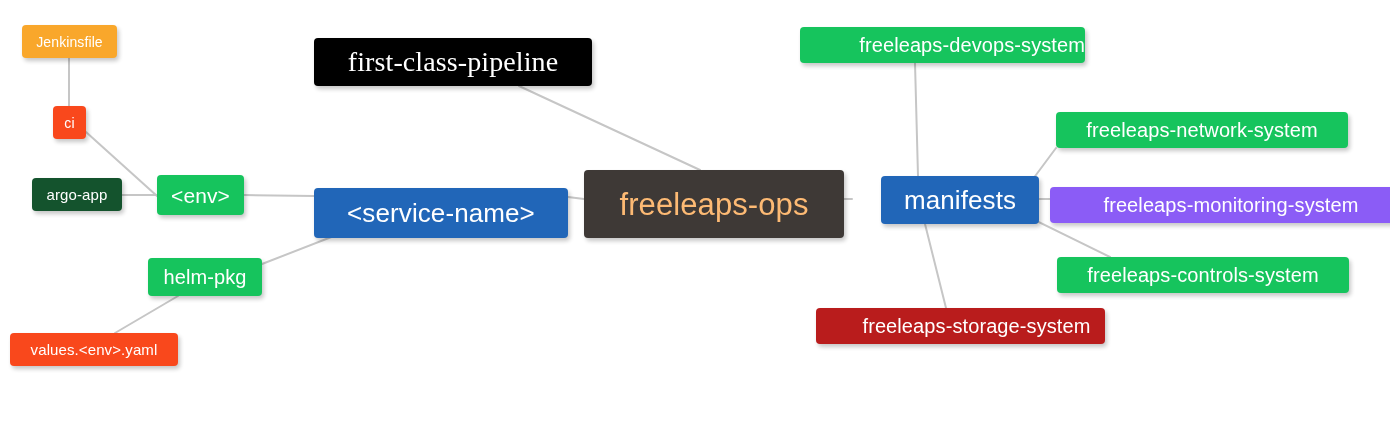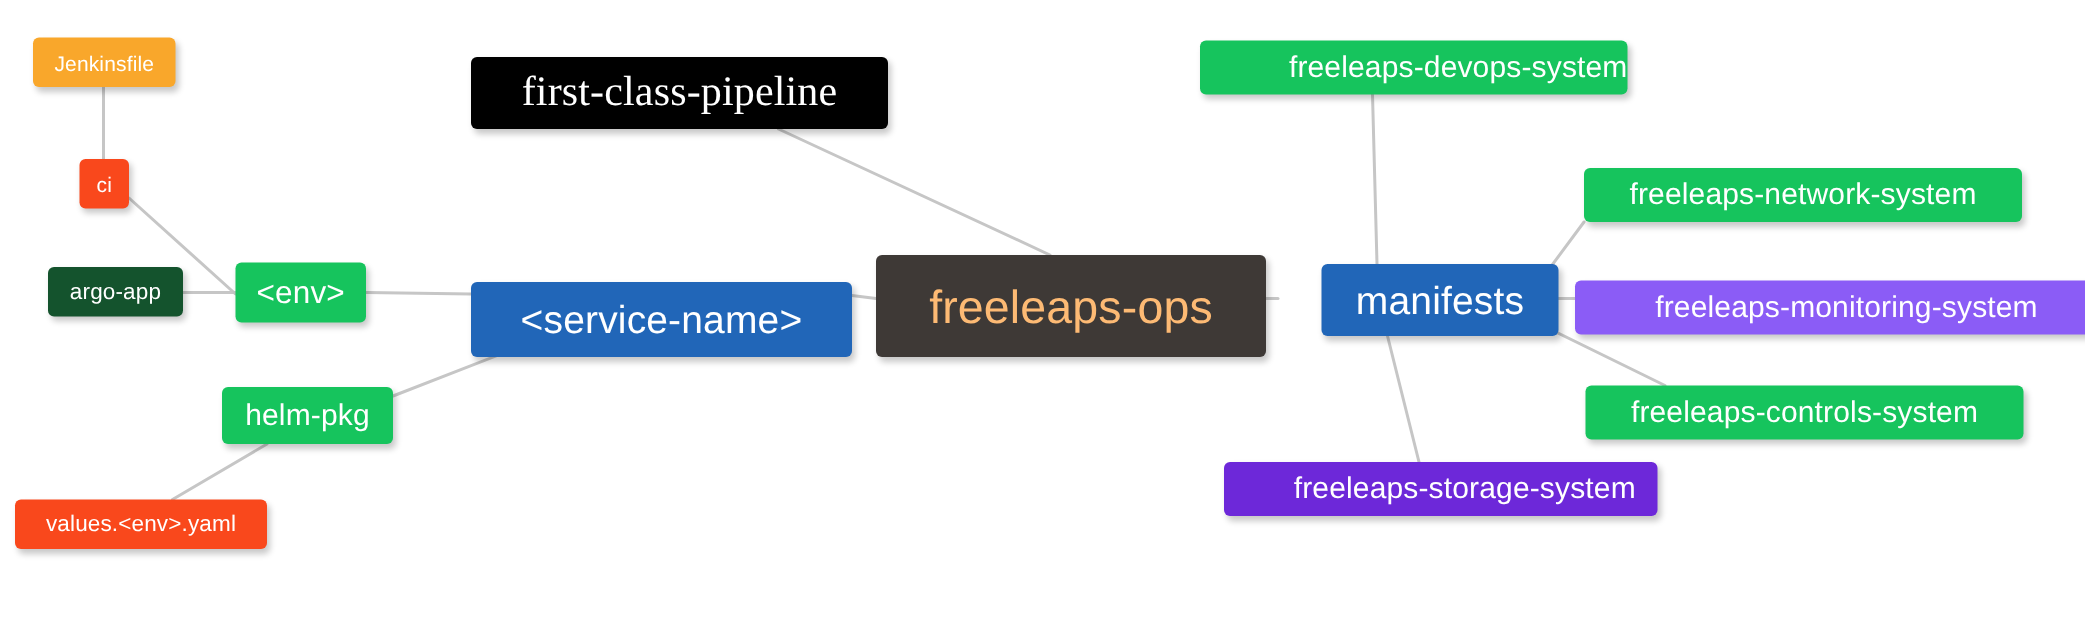--- a/index.html
+++ b/index.html
@@ -101,17 +101,17 @@
       </div>
       <div class="mm-node" style="left: 1056px; top: 112px; width: 292px; height: 36px; background: rgb(22, 196, 93); font-size: 20px; color: rgb(255, 255, 255);">
         <span class="mm-label">freeleaps-network-system</span>
       </div>
       <div class="mm-node" style="left: 1050px; top: 187px; width: 362px; height: 36px; background: #8b5cf6; font-size: 20px; color: rgb(255, 255, 255);">
         <span class="mm-label">freeleaps-monitoring-system</span>
       </div>
       <div class="mm-node" style="left: 1057px; top: 257px; width: 292px; height: 36px; background: rgb(22, 196, 93); font-size: 20px; color: rgb(255, 255, 255);">
         <span class="mm-label">freeleaps-controls-system</span>
       </div>
-      <div class="mm-node" style="left: 816px; top: 308px; width: 289px; height: 36px; background: #6d28d9; font-size: 20px; color: rgb(255, 255, 255); padding-left: 32px;">
+      <div class="mm-node" style="left: 816px; top: 308px; width: 289px; height: 36px; background: #b91c1c; font-size: 20px; color: rgb(255, 255, 255); padding-left: 32px;">
         <span class="mm-label">freeleaps-storage-system</span>
       </div>
     </div>
 </div>
 
 </body></html>

